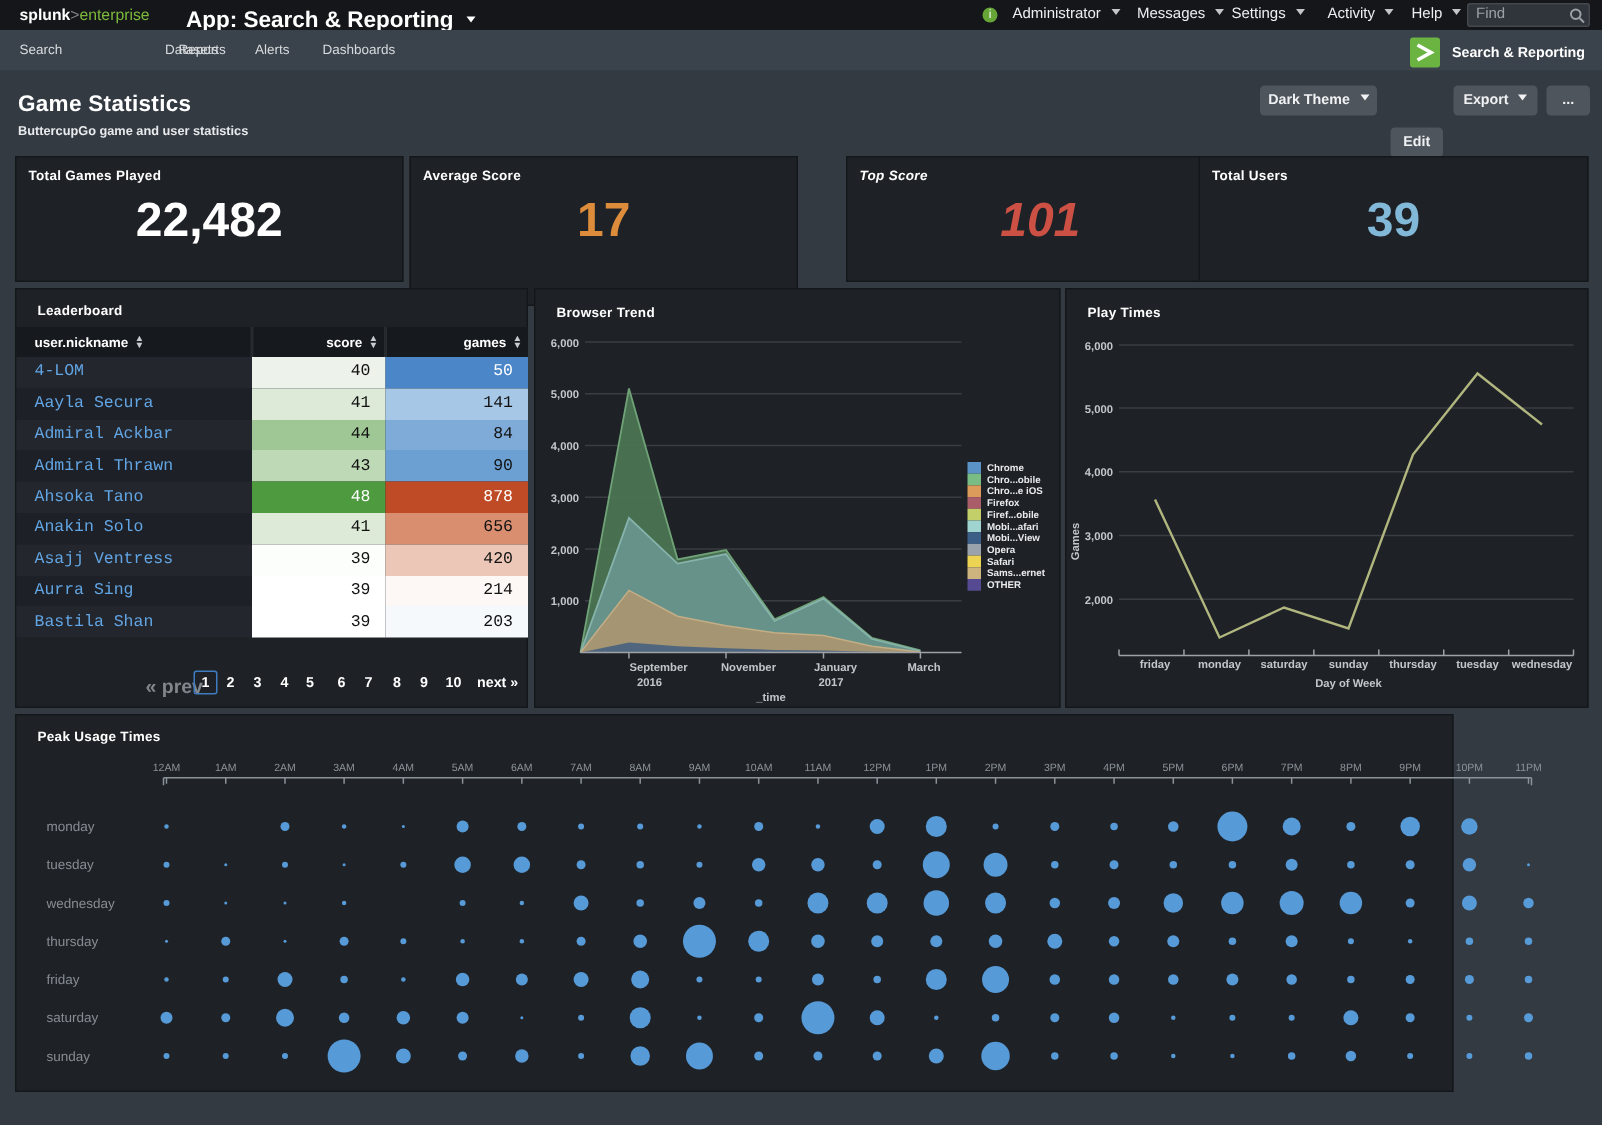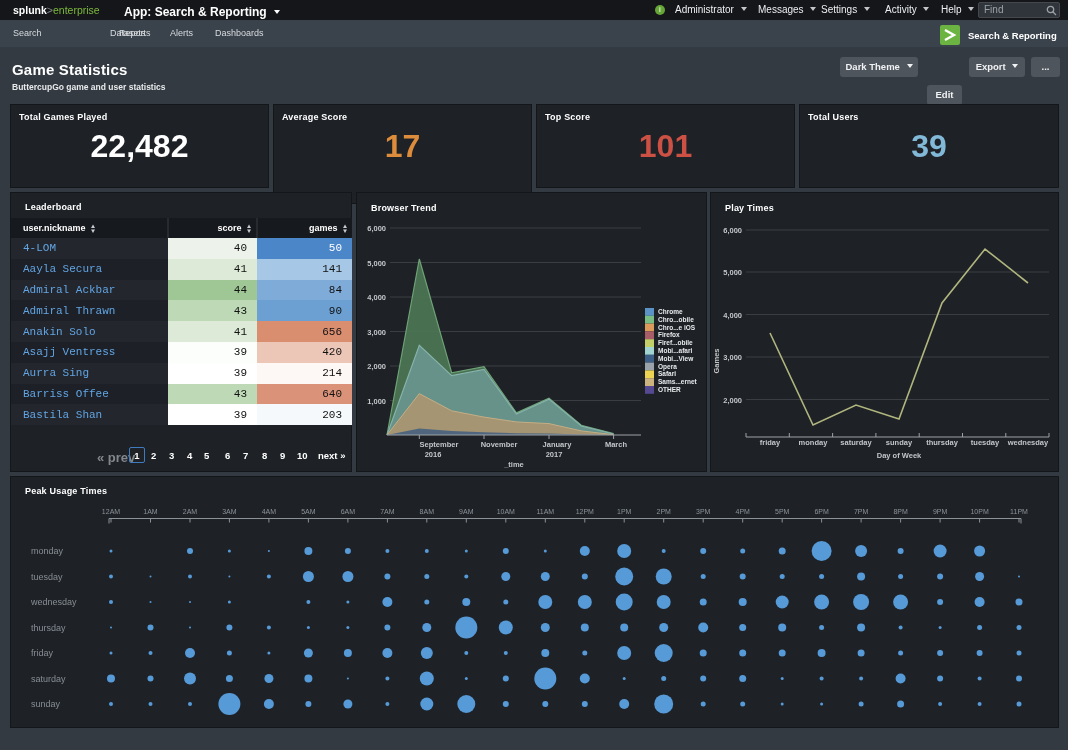--- a/index.html
+++ b/index.html
@@ -30,21 +30,21 @@
 .sort { display:inline-block; vertical-align:middle; margin-left:2px; line-height:0; }
 .sort i { display:block; font-style:normal; font-size:6px; line-height:4.2px; color:#c8ccd0; transform:scaleX(1.1); }
 .statnum { position:absolute; width:100%; text-align:center; top:23px; font-size:32px; font-weight:bold; letter-spacing:0px; }
 </style>
 </head>
 <body>
 <div id="root">
 
   <div class="abs" id="topbar">
     <div class="abs" style="left:13px; top:4px; font-size:10.5px; color:#fff; font-weight:bold;text-align:right;">splunk<span style="color:#84878a; font-weight:normal;">&gt;</span><span style="color:#7dba3c; font-weight:normal;">enterprise</span></div>
-    <div class="abs" style="left:124px; top:5px; font-size:12px; color:#fff; font-weight:bold;">App: Search &amp; Reporting <span class="caret" style="border-top-color:#fff;"></span></div>
+    <div class="abs" style="left:124px; top:5px; font-size:15px; color:#fff; font-weight:bold;">App: Search &amp; Reporting <span class="caret" style="border-top-color:#fff;"></span></div>
     <div class="abs" style="left:655px; top:5px; width:10px; height:10px; border-radius:50%; background:#65a637; color:#fff; font-size:8px; text-align:center; line-height:10px;">i</div>
     <div class="navitem" style="left:675px;">Administrator <span class="caret"></span></div>
     <div class="navitem" style="left:758px;">Messages <span class="caret"></span></div>
     <div class="navitem" style="left:821px;">Settings <span class="caret"></span></div>
     <div class="navitem" style="left:885px;">Activity <span class="caret"></span></div>
     <div class="navitem" style="left:941px;">Help <span class="caret"></span></div>
     <div class="abs" style="left:978px; top:2px; width:82px; height:16px; background:#2f353b; border:1px solid #45494e; border-radius:2px; color:#9ba1a7; font-size:10px; line-height:14px; padding-left:5px;">Find</div>
     <svg class="abs" style="left:1046px; top:5px;" width="11" height="11" viewBox="0 0 11 11">
         <circle cx="4.5" cy="4.5" r="3.2" fill="none" stroke="#9ba1a7" stroke-width="1.3"></circle>
         <line x1="7" y1="7" x2="10" y2="10" stroke="#9ba1a7" stroke-width="1.3"></line>
@@ -75,21 +75,21 @@
   </div>
 
   <div class="panel" style="left:10px; top:104px; width:259px; height:84px;">
     <div class="ptitle" style="left:8px; top:7px;">Total Games Played</div>
     <div class="statnum" style="color:#ffffff;">22,482</div>
   </div>
   <div class="panel" style="left:273px; top:104px; width:259px; height:100px;">
     <div class="ptitle" style="left:8px; top:7px;">Average Score</div>
     <div class="statnum" style="color:#dc8c3a;">17</div>
   </div>
-  <div class="panel" style="left:536px; top:104px; width:259px; height:84px;">
+  <div class="panel" style="left:564px; top:104px; width:259px; height:84px;font-style:italic;">
     <div class="ptitle" style="left:8px; top:7px;">Top Score</div>
     <div class="statnum" style="color:#cc5144;">101</div>
   </div>
   <div class="panel" style="left:799px; top:104px; width:260px; height:84px;">
     <div class="ptitle" style="left:8px; top:7px;">Total Users</div>
     <div class="statnum" style="color:#82b8d8;">39</div>
   </div>
 
   <div class="panel" id="leaderboard" style="left:10px; top:192px; width:342px; height:280px;">
     <div class="ptitle" style="left:14px; top:9px;">Leaderboard</div>
@@ -119,38 +119,38 @@
             <td class="nick">Admiral Ackbar</td>
             <td class="r" style="background:#9fc796;color:#111;">44</td>
             <td class="r" style="background:#7fabd8;color:#111;">84</td>
           </tr>
       <tr>
             <td class="nick">Admiral Thrawn</td>
             <td class="r" style="background:#bdd9b5;color:#111;">43</td>
             <td class="r" style="background:#6ca0d3;color:#111;">90</td>
           </tr>
       <tr>
+            <td class="nick">Ahsoka Tano</td>
+            <td class="r" style="background:#4e9a3e;color:#fff;">48</td>
+            <td class="r" style="background:#bf4a26;color:#fff;">878</td>
+          </tr>
+      <tr>
             <td class="nick">Anakin Solo</td>
             <td class="r" style="background:#dcead7;color:#111;">41</td>
             <td class="r" style="background:#d98e70;color:#111;">656</td>
           </tr>
       <tr>
             <td class="nick">Asajj Ventress</td>
             <td class="r" style="background:#fcfefc;color:#111;">39</td>
             <td class="r" style="background:#ecc7b7;color:#111;">420</td>
           </tr>
       <tr>
             <td class="nick">Aurra Sing</td>
             <td class="r" style="background:#ffffff;color:#111;">39</td>
             <td class="r" style="background:#fdf8f5;color:#111;">214</td>
-          </tr>
-      <tr>
-            <td class="nick">Barriss Offee</td>
-            <td class="r" style="background:#bdd9b5;color:#111;">43</td>
-            <td class="r" style="background:#da9279;color:#111;">640</td>
           </tr>
       <tr>
             <td class="nick">Bastila Shan</td>
             <td class="r" style="background:#ffffff;color:#111;">39</td>
             <td class="r" style="background:#f5f9fc;color:#111;">203</td>
           </tr>
     </tbody>
       </table>
     <div class="pgn">
       <span style="left:86px; color:#82878d; white-space:nowrap; font-size:13px;">« prev</span>
@@ -275,21 +275,21 @@
         <text x="188" y="252">sunday</text>
         <text x="231" y="252">thursday</text>
         <text x="274" y="252">tuesday</text>
         <text x="317" y="252">wednesday</text>
         <text x="188" y="265">Day of Week</text>
       </g>
       <text x="8" y="168" font-family="Liberation Sans" font-size="7.5" font-weight="bold" fill="#c3c6c9" text-anchor="middle" transform="rotate(-90 8 168)">Games</text>
     </svg>
   </div>
 
-  <div class="panel" id="peak" style="left:10px; top:476px; width:1049px; height:252px;">
+  <div class="panel" id="peak" style="left:10px; top:476px; width:959px; height:252px;">
     <div class="ptitle" style="left:14px; top:9px;">Peak Usage Times</div>
     <svg class="abs" style="left:0; top:0;" width="1047" height="250" viewBox="0 0 1047 250">
       <g font-family="Liberation Sans" font-size="7" fill="#8b9298" text-anchor="middle">
       <text x="100.0" y="37">12AM</text>
       <text x="139.5" y="37">1AM</text>
       <text x="179.0" y="37">2AM</text>
       <text x="218.4" y="37">3AM</text>
       <text x="257.9" y="37">4AM</text>
       <text x="297.4" y="37">5AM</text>
       <text x="336.9" y="37">6AM</text>

